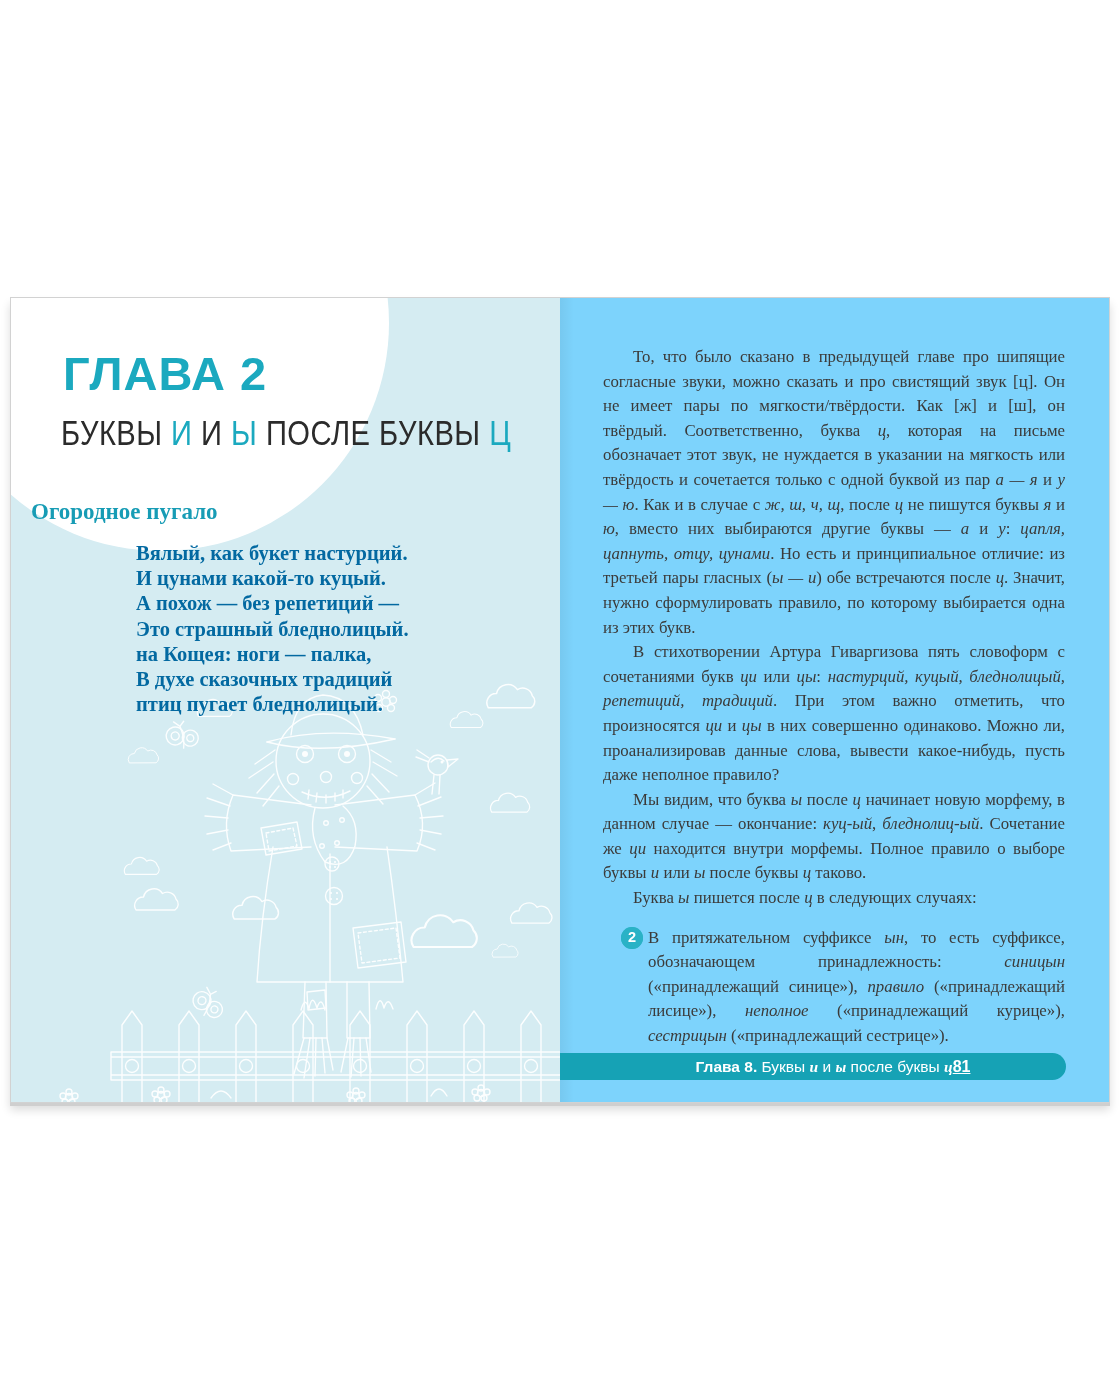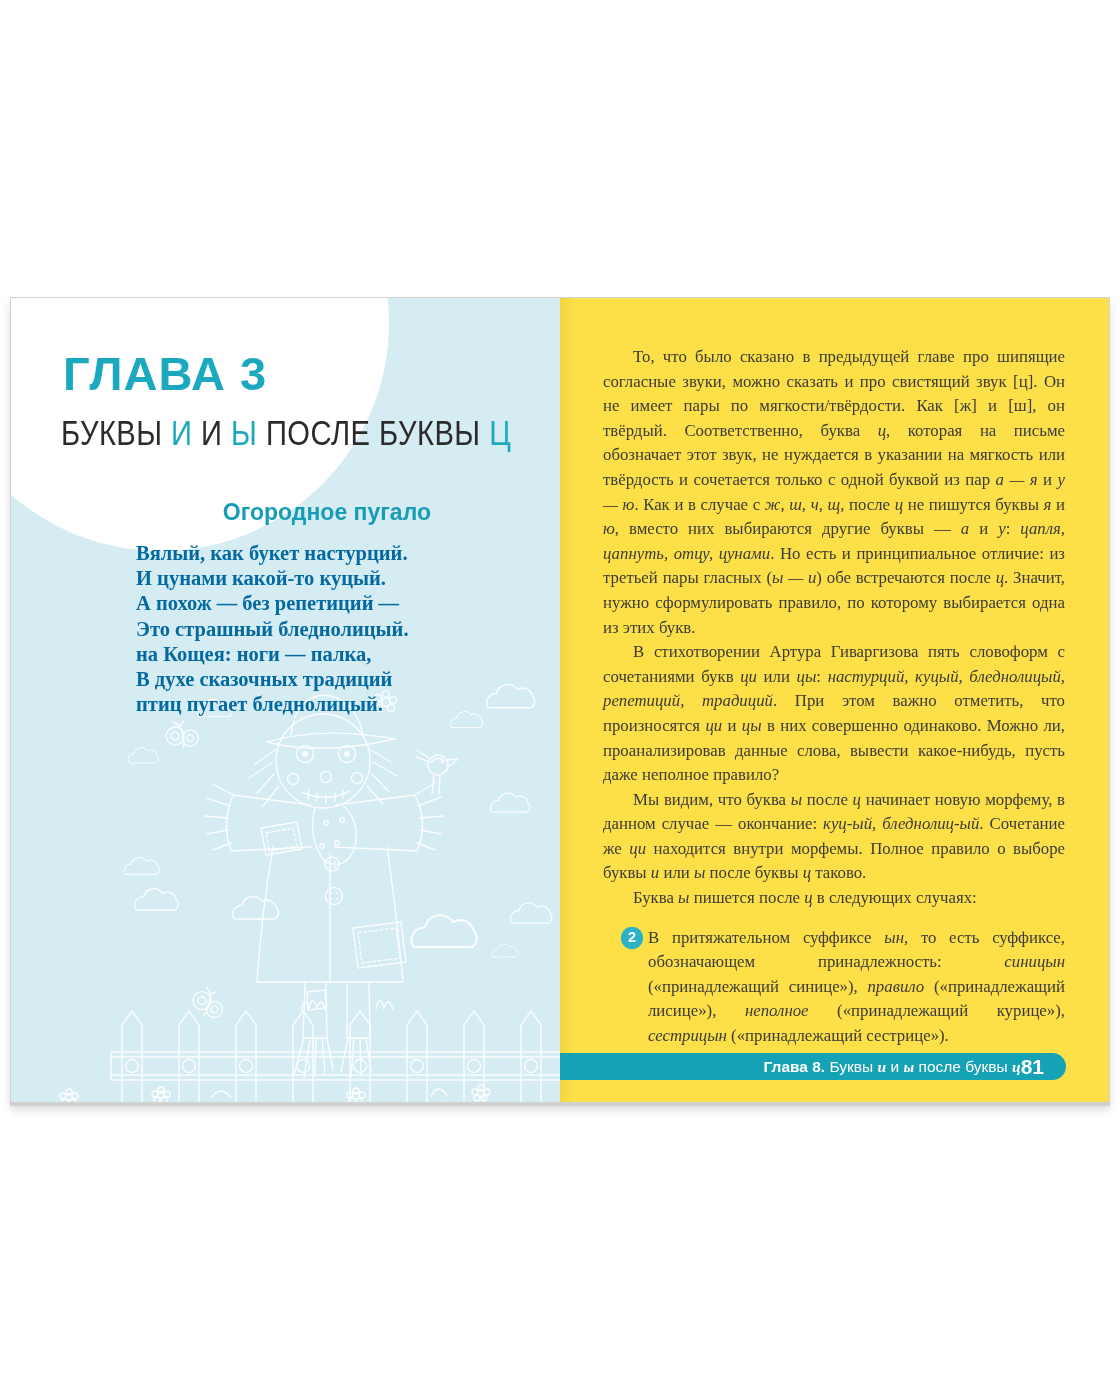--- a/index.html
+++ b/index.html
@@ -9,21 +9,21 @@
     -webkit-font-smoothing:antialiased;
   }
   .spread{
     position:absolute;left:10px;top:297px;width:1100px;height:806px;
     background:#ffffff;border:1px solid #d2d2d2;box-sizing:border-box;
     box-shadow:0 3px 0 #cfcfcf,0 7px 9px rgba(0,0,0,.14);
     display:flex;overflow:hidden;
   }
   .page{position:relative;width:550px;height:100%;overflow:hidden;}
   .page-left{background:var(--page-blue,#d5ecf2);}
-  .page-right{background:#fde047;}
+  .page-right{background:#7dd3fc;}
   .page-right:before{content:"";position:absolute;left:0;top:0;bottom:0;width:14px;
     background:linear-gradient(90deg,rgba(0,0,0,.05),rgba(0,0,0,0));pointer-events:none;}
 
   .circle-bg{
     position:absolute;left:-78px;top:-203px;width:456px;height:456px;
     background:#ffffff;border-radius:50%;
   }
   .illus{position:absolute;left:0;top:0;}
 
   .chapter-title{
@@ -33,22 +33,22 @@
     color:var(--accent,#1ba9bf);
   }
   .chapter-subtitle{
     position:absolute;left:50px;top:118px;
     font-family:"Liberation Sans","DejaVu Sans",sans-serif;
     font-weight:400;font-size:31px;line-height:1;letter-spacing:.5px;color:#2b2b2b;
     transform:scale(.94,1.12);transform-origin:left top;white-space:nowrap;
   }
   .chapter-subtitle .accent{color:var(--accent,#1ba9bf);}
   .poem-title{
-    position:absolute;left:20px;top:201px;width:400px;text-align:right;
-    font-family:Liberation Sans, sans-serif;
+    position:absolute;left:20px;top:201px;width:400px;text-align:left;
+    font-family:Liberation Serif, serif;
     font-weight:700;font-size:23px;color:#179cb5;
   }
   .poem{
     position:absolute;left:125px;top:243px;
     font-size:20.5px;line-height:25.2px;font-weight:700;color:#0369a1;
   }
 
   .content{
     position:absolute;left:43px;top:47px;width:462px;
     font-size:16.8px;line-height:24.6px;color:#3b3a39;text-align:justify;
@@ -58,30 +58,30 @@
   .item{position:relative;padding-left:45px;margin-top:15px;text-indent:0;}
   .num-badge{
     position:absolute;left:18px;top:1px;width:22px;height:22px;border-radius:50%;
     background:var(--badge,#2ab2c6);color:#fff;
     font-family:"Liberation Sans","DejaVu Sans",sans-serif;font-weight:700;font-size:14.5px;
     display:flex;align-items:center;justify-content:center;
   }
   .footer-bar{
     position:absolute;left:0;top:755px;width:506px;height:27px;
     background:var(--bar,#16a2b5);border-radius:0 14px 14px 0;
-    display:flex;align-items:center;justify-content:flex-end;
+    display:flex;align-items:center;justify-content:center;
     padding:0 22px 0 62px;box-sizing:border-box;color:#ffffff;
     font-family:"Liberation Sans","DejaVu Sans",sans-serif;font-size:15.5px;
   }
   .footer-label b{font-weight:700;}
   .footer-label i{
     font-family:"Liberation Serif","DejaVu Serif",serif;
     font-weight:700;font-style:italic;
   }
-  .footer-num{font-weight:700;font-size:21px;}
+  .footer-num{font-weight:700;font-size:16px;text-decoration:underline;}
 </style>
 </head>
 <body style="--accent: #1ba9bf; --badge: #2ab2c6; --bar: #16a2b5; --page-blue: #d5ecf2;">
 
 <div class="spread">
 
   <div class="page page-left">
     <div class="circle-bg"></div>
 
     <svg class="illus" width="550" height="806" viewBox="0 0 550 806">
@@ -267,21 +267,21 @@
               <circle cx="473" cy="800" r="3"></circle>
             <circle cx="466" cy="800" r="3"></circle>
               <circle cx="464" cy="794" r="3"></circle>
               <circle cx="470" cy="795" r="3.6"></circle>
           </g>
           <path d="M200 800 Q210 786 220 800 M420 798 Q428 784 436 798"></path>
         </g>
       </g>
     </svg>
 
-    <h1 class="chapter-title">ГЛАВА 3</h1>
+    <h1 class="chapter-title">ГЛАВА 2</h1>
     <div class="chapter-subtitle"><span>БУКВЫ </span><span class="accent">И</span><span> И </span><span class="accent">Ы</span><span> ПОСЛЕ БУКВЫ </span><span class="accent">Ц</span></div>
     <div class="poem-title" style="color: rgb(23, 156, 181);">Огородное пугало</div>
     <div class="poem">
         <div>Вялый, как букет настурций.</div>
         <div>И цунами какой-то куцый.</div>
         <div>А похож — без репетиций —</div>
         <div>Это страшный бледнолицый.</div>
         <div>на Кощея: ноги — палка,</div>
         <div>В духе сказочных традиций</div>
         <div>птиц пугает бледнолицый.</div>

